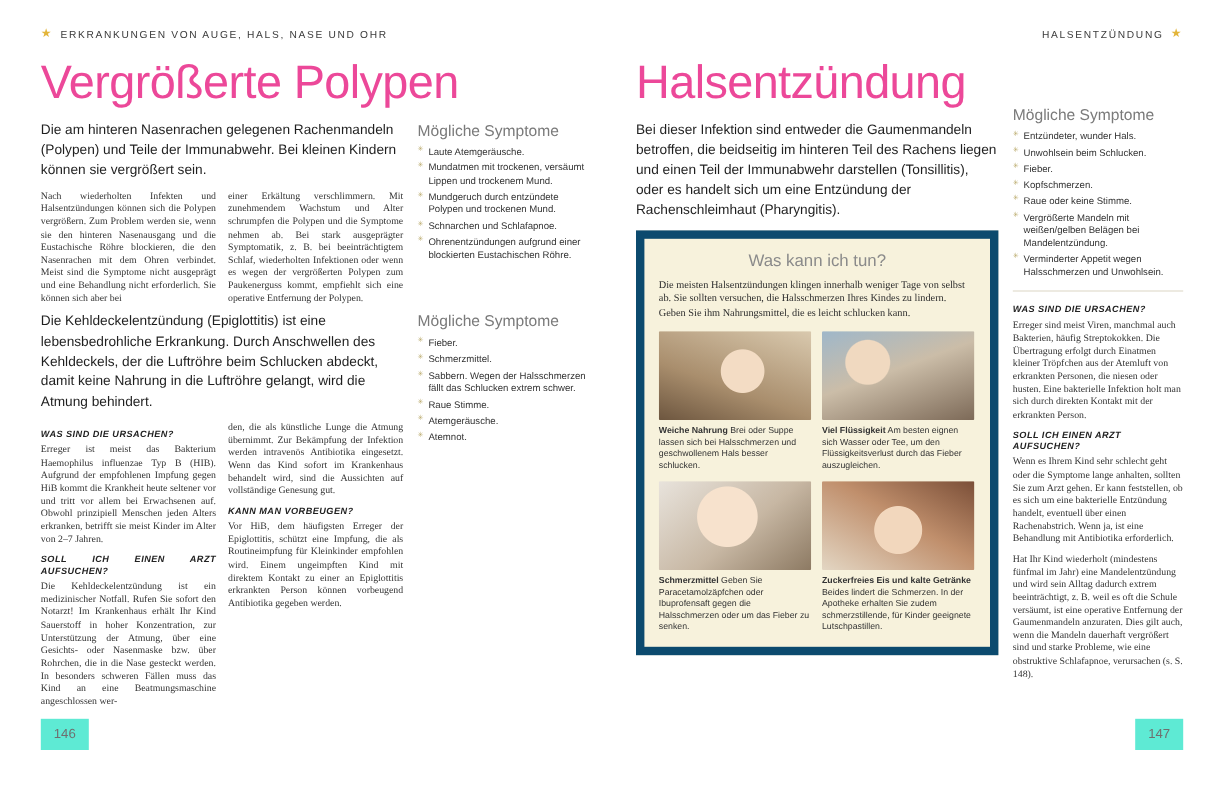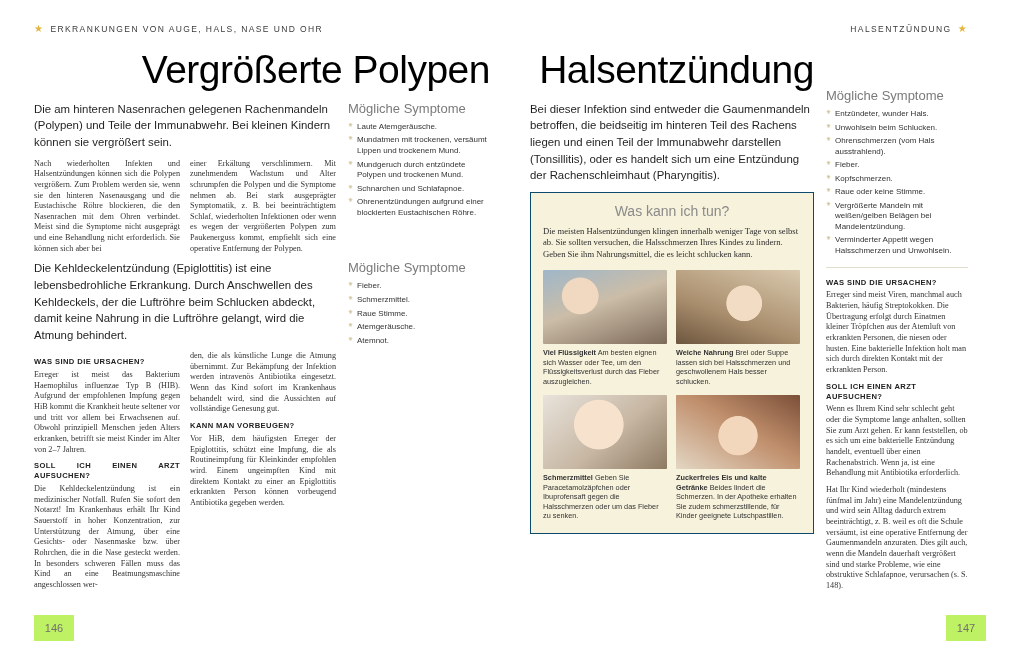--- a/index.html
+++ b/index.html
@@ -7,40 +7,39 @@
   body {
     width:1020px; height:655px;
     font-family:"Liberation Serif", serif;
     background:#ffffff;
     color:#2b2b2b;
     overflow:hidden;
   }
   .spread { position:relative; width:1020px; height:655px; display:flex; }
   .page { position:relative; width:510px; height:655px; padding:22px 28px 0 28px; }
   .page.left { padding-left:34px; padding-right:20px; }
-  .page.right { padding-left:20px; padding-right:52px; }
+  .page.right { padding-left:20px; padding-right:34px; }
 
   .running-head {
     display:flex; align-items:center; gap:6px;
     font-family:"Liberation Sans", sans-serif;
     font-size:8.5px; letter-spacing:1.4px; color:#3b3b3b;
     text-transform:uppercase; height:14px;
   }
   .running-head.right { justify-content:flex-end; }
   .star { color:#e3b53a; font-size:10px; line-height:1; }
 
   h1.title {
     font-family:"Liberation Sans", sans-serif;
     font-weight:400;
-    color:#000000;
+    color:#ec4899;
     font-size:39px;
     line-height:1.05;
     margin:14px 0 10px 0;
     letter-spacing:-0.5px;
-    text-align:right;
   }
   h1.title.small { font-size:35px; }
 
   .cols { display:flex; gap:12px; }
   .lead {
     font-family:"Liberation Sans", sans-serif;
     font-size:11.4px; line-height:1.45; color:#1f1f1f;
     margin-bottom:8px;
   }
   .body-col {
@@ -66,29 +65,29 @@
     text-align:left;
   }
   .side li:before {
     content:"✳"; position:absolute; left:0; top:0;
     color:#b9a96a; font-size:6px;
   }
 
   h4.sub {
     font-family:"Liberation Sans", sans-serif;
     font-size:7.6px; font-weight:700; letter-spacing:0.4px;
-    margin:6px 0 3px 0; color:#222;
+    margin:6px 0 3px 0; color:#222;font-style:italic;
   }
 
   .divider { height:1px; background:#e2ddcd; margin:10px 0; }
 
   
   .box {
     background:#f7f2dc;
-    border:1px solid #0c4a6e;
+    border:7px solid #0c4a6e;
     padding:10px 12px 12px 12px;
     margin-top:6px;
   }
   .box h3 {
     font-family:"Liberation Sans", sans-serif;
     font-weight:400; color:#8a8a8a; font-size:14px;
     text-align:center; margin:0 0 7px 0;
   }
   .box .intro {
     font-family:Liberation Serif, serif;
@@ -101,22 +100,22 @@
     background:#cbbda8;
     position:relative; overflow:hidden;
   }
   .cap {
     font-family:"Liberation Sans", sans-serif;
     font-size:7.3px; line-height:1.3; color:#333; margin-top:4px;
   }
   .cap b { font-weight:700; }
 
   .folio {
-    position:absolute; bottom:14px;
-    width:40px; height:26px; background:#bef264;
+    position:absolute; bottom:30px;
+    width:40px; height:26px; background:#5eead4;
     font-family:"Liberation Sans", sans-serif;
     font-size:11px; color:#6f6f6f;
     display:flex; align-items:center; justify-content:center;
   }
   .folio.left { left:34px; }
   .folio.right { right:34px; }
 
   
   .img-a { background:
       radial-gradient(circle at 30% 35%, #f0d9c0 0 18%, transparent 19%),
@@ -188,20 +187,21 @@
           </div>
         </div>
 
       </div>
 
       <div class="side">
         <h3>Mögliche Symptome</h3>
         <ul>
           <li>Fieber.</li>
           <li>Schmerzmittel.</li>
+          <li>Sabbern. Wegen der Halsschmerzen fällt das Schlucken extrem schwer.</li>
           <li>Raue Stimme.</li>
           <li>Atemgeräusche.</li>
           <li>Atemnot.</li>
         </ul>
       </div>
     </div>
 
     <div class="folio left">146</div>
   </div>
 
@@ -215,31 +215,31 @@
     <div class="cols" style="margin-top:0;">
       <div style="flex:1;">
         <h1 class="title">Halsentzündung</h1>
         <div class="lead">Bei dieser Infektion sind entweder die Gaumenmandeln betroffen, die beidseitig im hinteren Teil des Rachens liegen und einen Teil der Immunabwehr darstellen (Tonsillitis), oder es handelt sich um eine Entzündung der Rachenschleimhaut (Pharyngitis).</div>
 
         <div class="box">
           <h3>Was kann ich tun?</h3>
           <p class="intro">Die meisten Halsentzündungen klingen innerhalb weniger Tage von selbst ab. Sie sollten versuchen, die Halsschmerzen Ihres Kindes zu lindern. Geben Sie ihm Nahrungsmittel, die es leicht schlucken kann.</p>
           <div class="photo-grid">
             <div class="photo-cell">
+              <div class="ph img-b"></div>
+              <div class="cap">
+                <b>Weiche Nahrung</b>
+                <span>Brei oder Suppe lassen sich bei Halsschmerzen und geschwollenem Hals besser schlucken.</span>
+              </div>
+            </div>
+            <div class="photo-cell">
               <div class="ph img-a"></div>
               <div class="cap">
                 <b>Viel Flüssigkeit</b>
                 <span>Am besten eignen sich Wasser oder Tee, um den Flüssigkeitsverlust durch das Fieber auszugleichen.</span>
-              </div>
-            </div>
-            <div class="photo-cell">
-              <div class="ph img-b"></div>
-              <div class="cap">
-                <b>Weiche Nahrung</b>
-                <span>Brei oder Suppe lassen sich bei Halsschmerzen und geschwollenem Hals besser schlucken.</span>
               </div>
             </div>
             <div class="photo-cell">
               <div class="ph img-c"></div>
               <div class="cap">
                 <b>Schmerzmittel</b>
                 <span>Geben Sie Paracetamolzäpfchen oder Ibuprofensaft gegen die Halsschmerzen oder um das Fieber zu senken.</span>
               </div>
             </div>
             <div class="photo-cell">
@@ -251,21 +251,20 @@
             </div>
           </div>
         </div>
       </div>
 
       <div class="side">
         <h3 style="margin-top:52px;">Mögliche Symptome</h3>
         <ul>
           <li>Entzündeter, wunder Hals.</li>
           <li>Unwohlsein beim Schlucken.</li>
-          <li>Ohrenschmerzen (vom Hals ausstrahlend).</li>
           <li>Fieber.</li>
           <li>Kopfschmerzen.</li>
           <li>Raue oder keine Stimme.</li>
           <li>Vergrößerte Mandeln mit weißen/gelben Belägen bei Mandelentzündung.</li>
           <li>Verminderter Appetit wegen Halsschmerzen und Unwohlsein.</li>
         </ul>
 
         <div class="divider"></div>
 
         <div class="body-col" style="text-align:left;">

